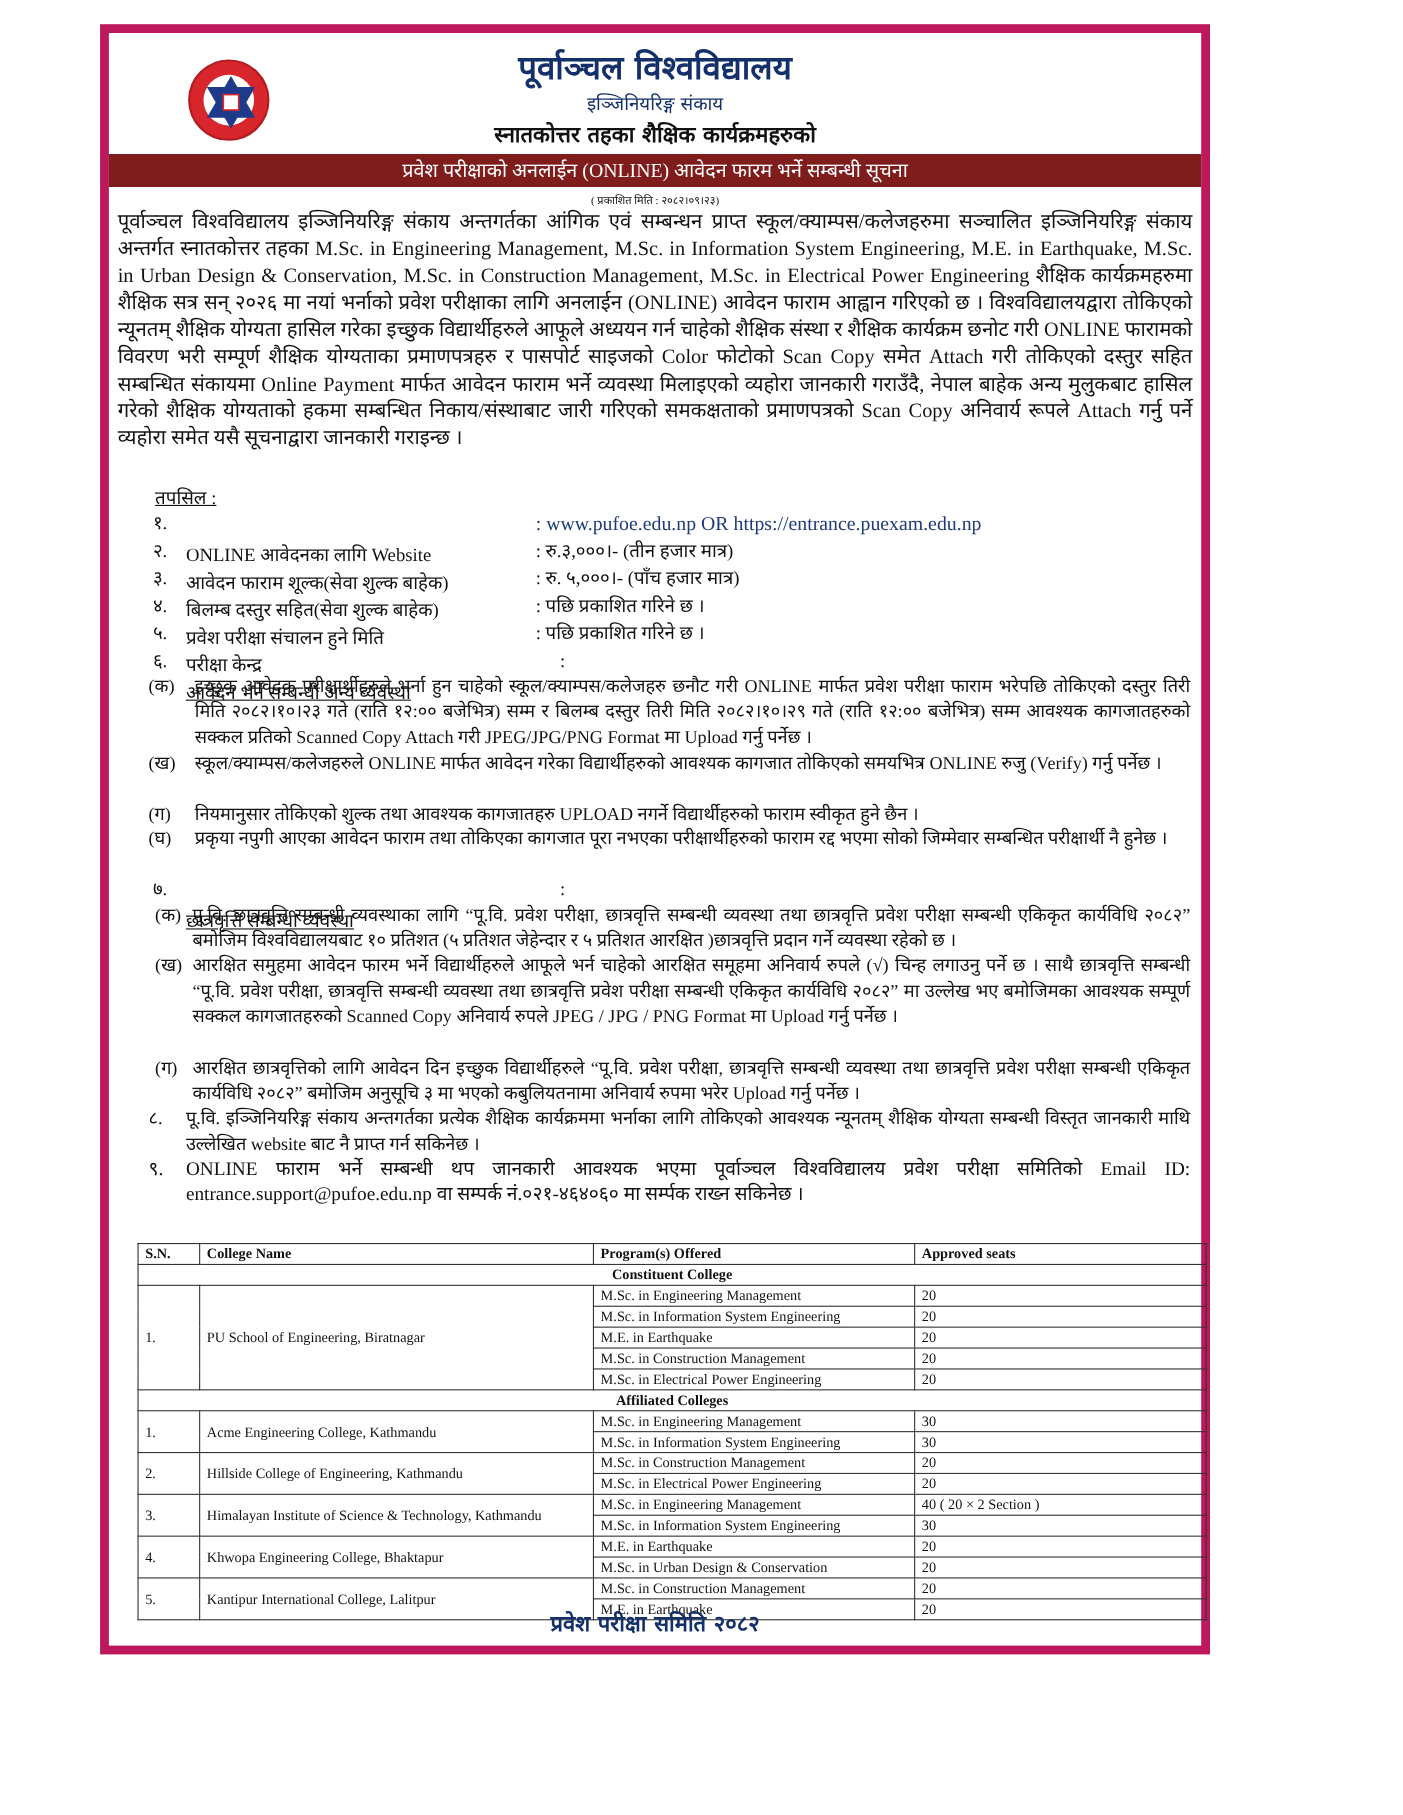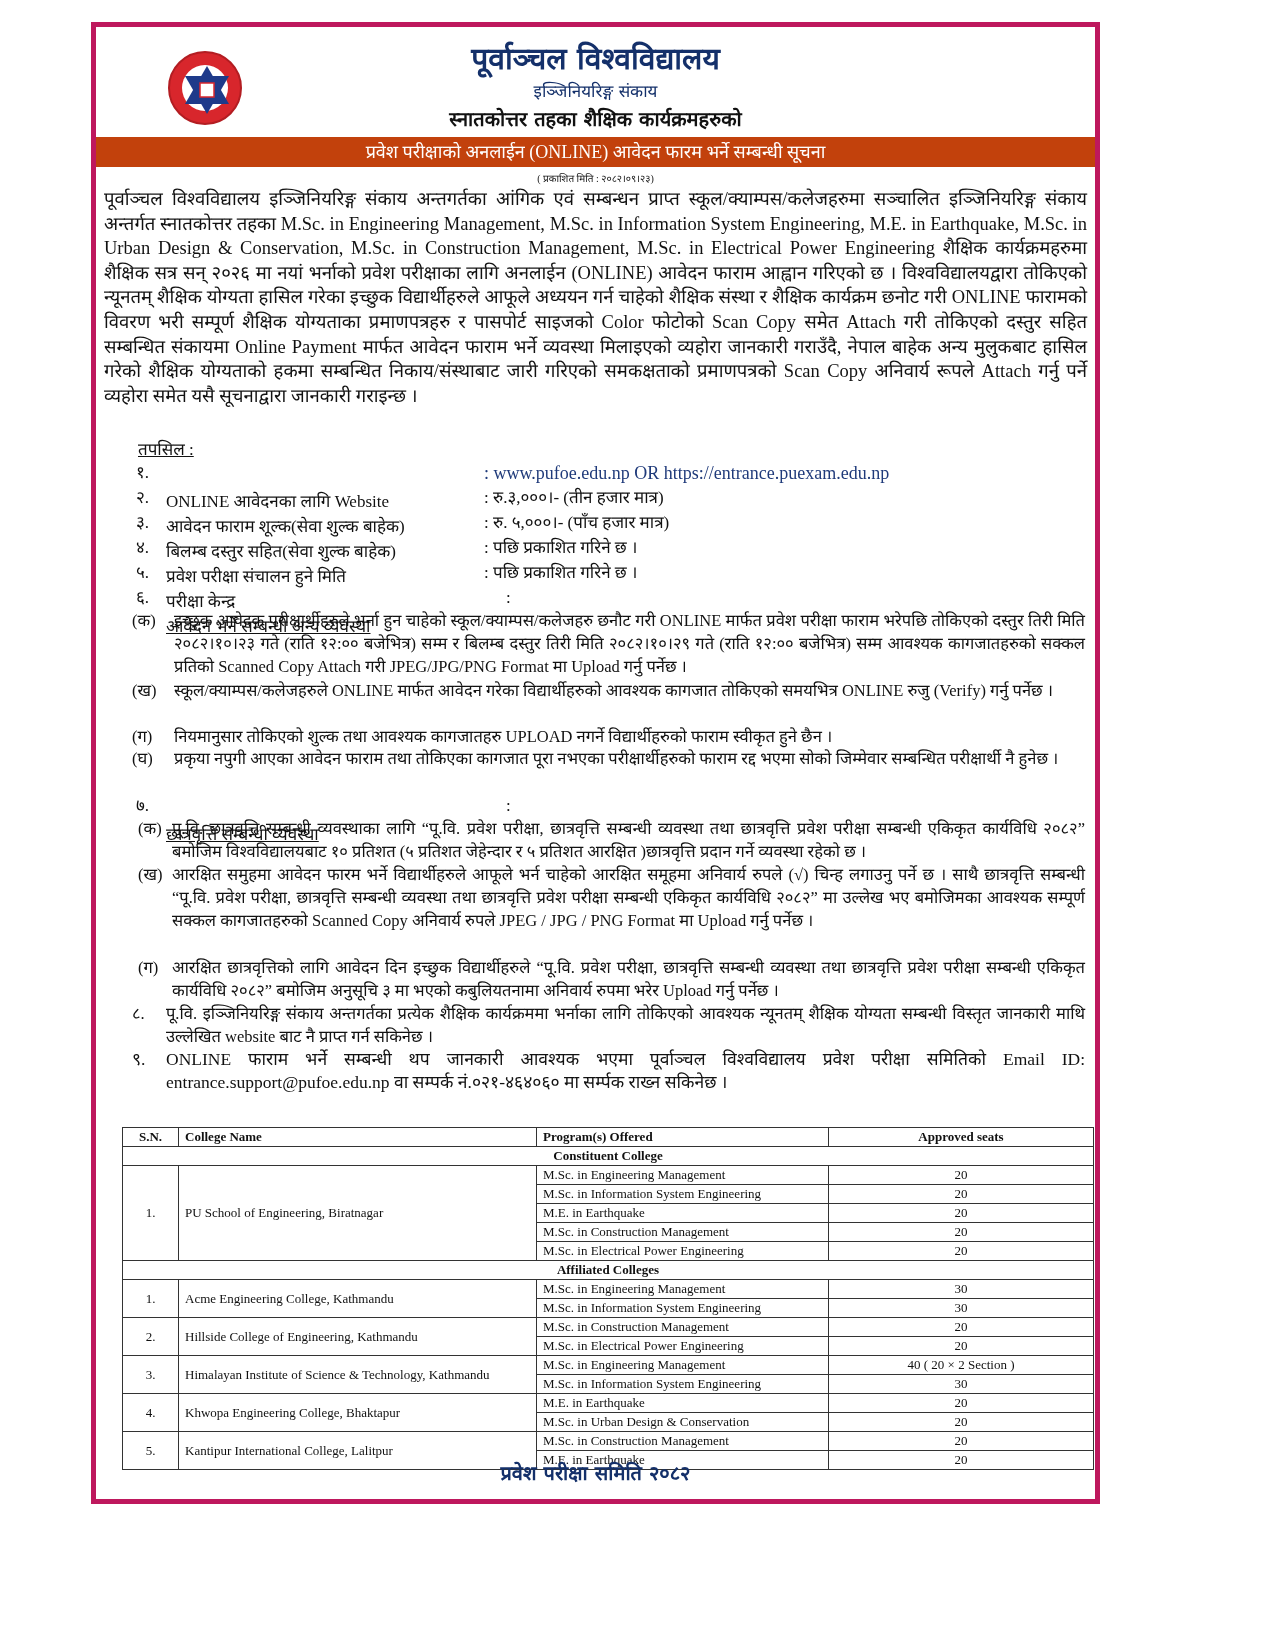--- a/index.html
+++ b/index.html
@@ -1,40 +1,40 @@
 <!DOCTYPE html>
 <html><head>
 <meta charset="utf-8">
 <style>
   * { box-sizing: border-box; margin: 0; padding: 0; }
   body { width: 1275px; height: 1650px; background: #ffffff; position: relative; font-family: "Liberation Serif", serif; color: #111; }
-  .frame { position: absolute; left: 91px; top: 22px; width: 1009px; height: 1482px; border: 5px solid #be185d; }
+  .frame { position: absolute; left: 91px; top: 22px; width: 1009px; height: 1482px; border: 8px solid #be185d; }
   .logo { position: absolute; left: 72px; top: 24px; width: 74px; height: 74px; border-radius: 50%; background: #d8262c; border: 2px solid #b31d22; }
   .logo .inner { position: absolute; left: 12px; top: 12px; width: 46px; height: 46px; border-radius: 50%; background: #fff; }
   .logo svg { position: absolute; left: 9px; top: 9px; }
   .hdr1 { position: absolute; left: 0; right: 0; top: 10px; text-align: center; font-family: "DejaVu Sans", sans-serif; font-weight: bold; font-size: 30px; color: #14306a; }
   .hdr2 { position: absolute; left: 0; right: 0; top: 52px; text-align: center; font-family: "DejaVu Sans", sans-serif; font-weight: normal; font-size: 17px; color: #14306a; }
   .hdr3 { position: absolute; left: 0; right: 0; top: 78px; text-align: center; font-family: "DejaVu Sans", sans-serif; font-weight: bold; font-size: 20px; color: #111; }
-  .blackbar { position: absolute; left: 0; right: 0; top: 110px; height: 30px; background: #c2410c; color: #fff; text-align: center; font-size: 18px; line-height: 30px; }
+  .blackbar { position: absolute; left: 0; right: 0; top: 110px; height: 30px; background: #7f1d1d; color: #fff; text-align: center; font-size: 18px; line-height: 30px; }
   .date { position: absolute; left: 0; right: 0; top: 144px; text-align: center; font-size: 10px; }
   .para { position: absolute; left: 8px; right: 8px; top: 160px; font-size: 18.5px; line-height: 24.6px; text-align: justify; text-align-last: left; }
   .tapasil { position: absolute; left: 42px; top: 410px; font-size: 17px; text-decoration: underline; }
   .row { position: absolute; font-size: 17px; line-height: 24px; }
   .num { position: absolute; left: 40px; }
   .lbl { position: absolute; left: 70px; white-space: nowrap; margin-top: 29px; }
   .val { position: absolute; left: 388px; white-space: nowrap; }
   .link { color: #1f3a7a; font-size: 18px; }
   .u { text-decoration: underline; }
   .sub { position: absolute; left: 36px; right: 10px; font-size: 16.5px; line-height: 23px; text-align: justify; }
   .sub .mk { position: absolute; left: 0; }
   .sub .tx { display: block; margin-left: 42px; }
   table { position: absolute; left: 26px; top: 1100px; width: 972px; border-collapse: collapse; font-size: 13px; line-height: 16px; }
   td, th { border: 1px solid #333; padding: 1px 6px; }
   th { font-weight: bold; text-align: left; }
-  .c { text-align: center; }
+  .c { text-align: left; }
   .sec { text-align: center; font-weight: bold; }
   .footer { position: absolute; left: 0; right: 0; top: 1432px; text-align: center; font-family: "DejaVu Sans", sans-serif; font-weight: bold; font-size: 20px; color: #14306a; }
 </style>
 </head>
 <body>
 
 <div class="frame">
 
   <div class="logo">
     <div class="inner"></div>

